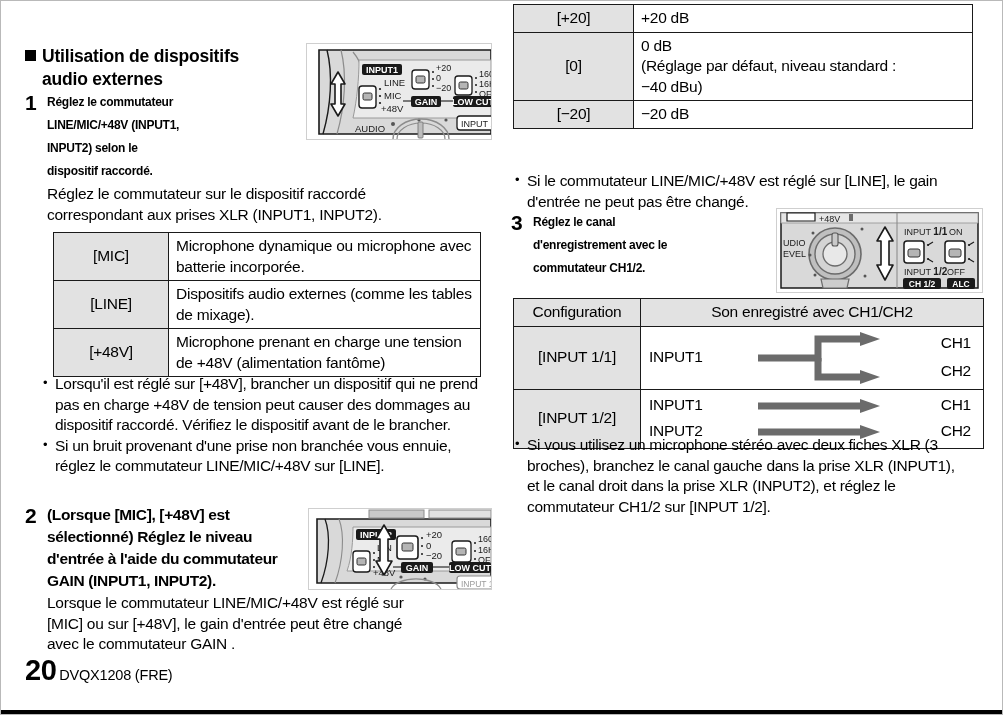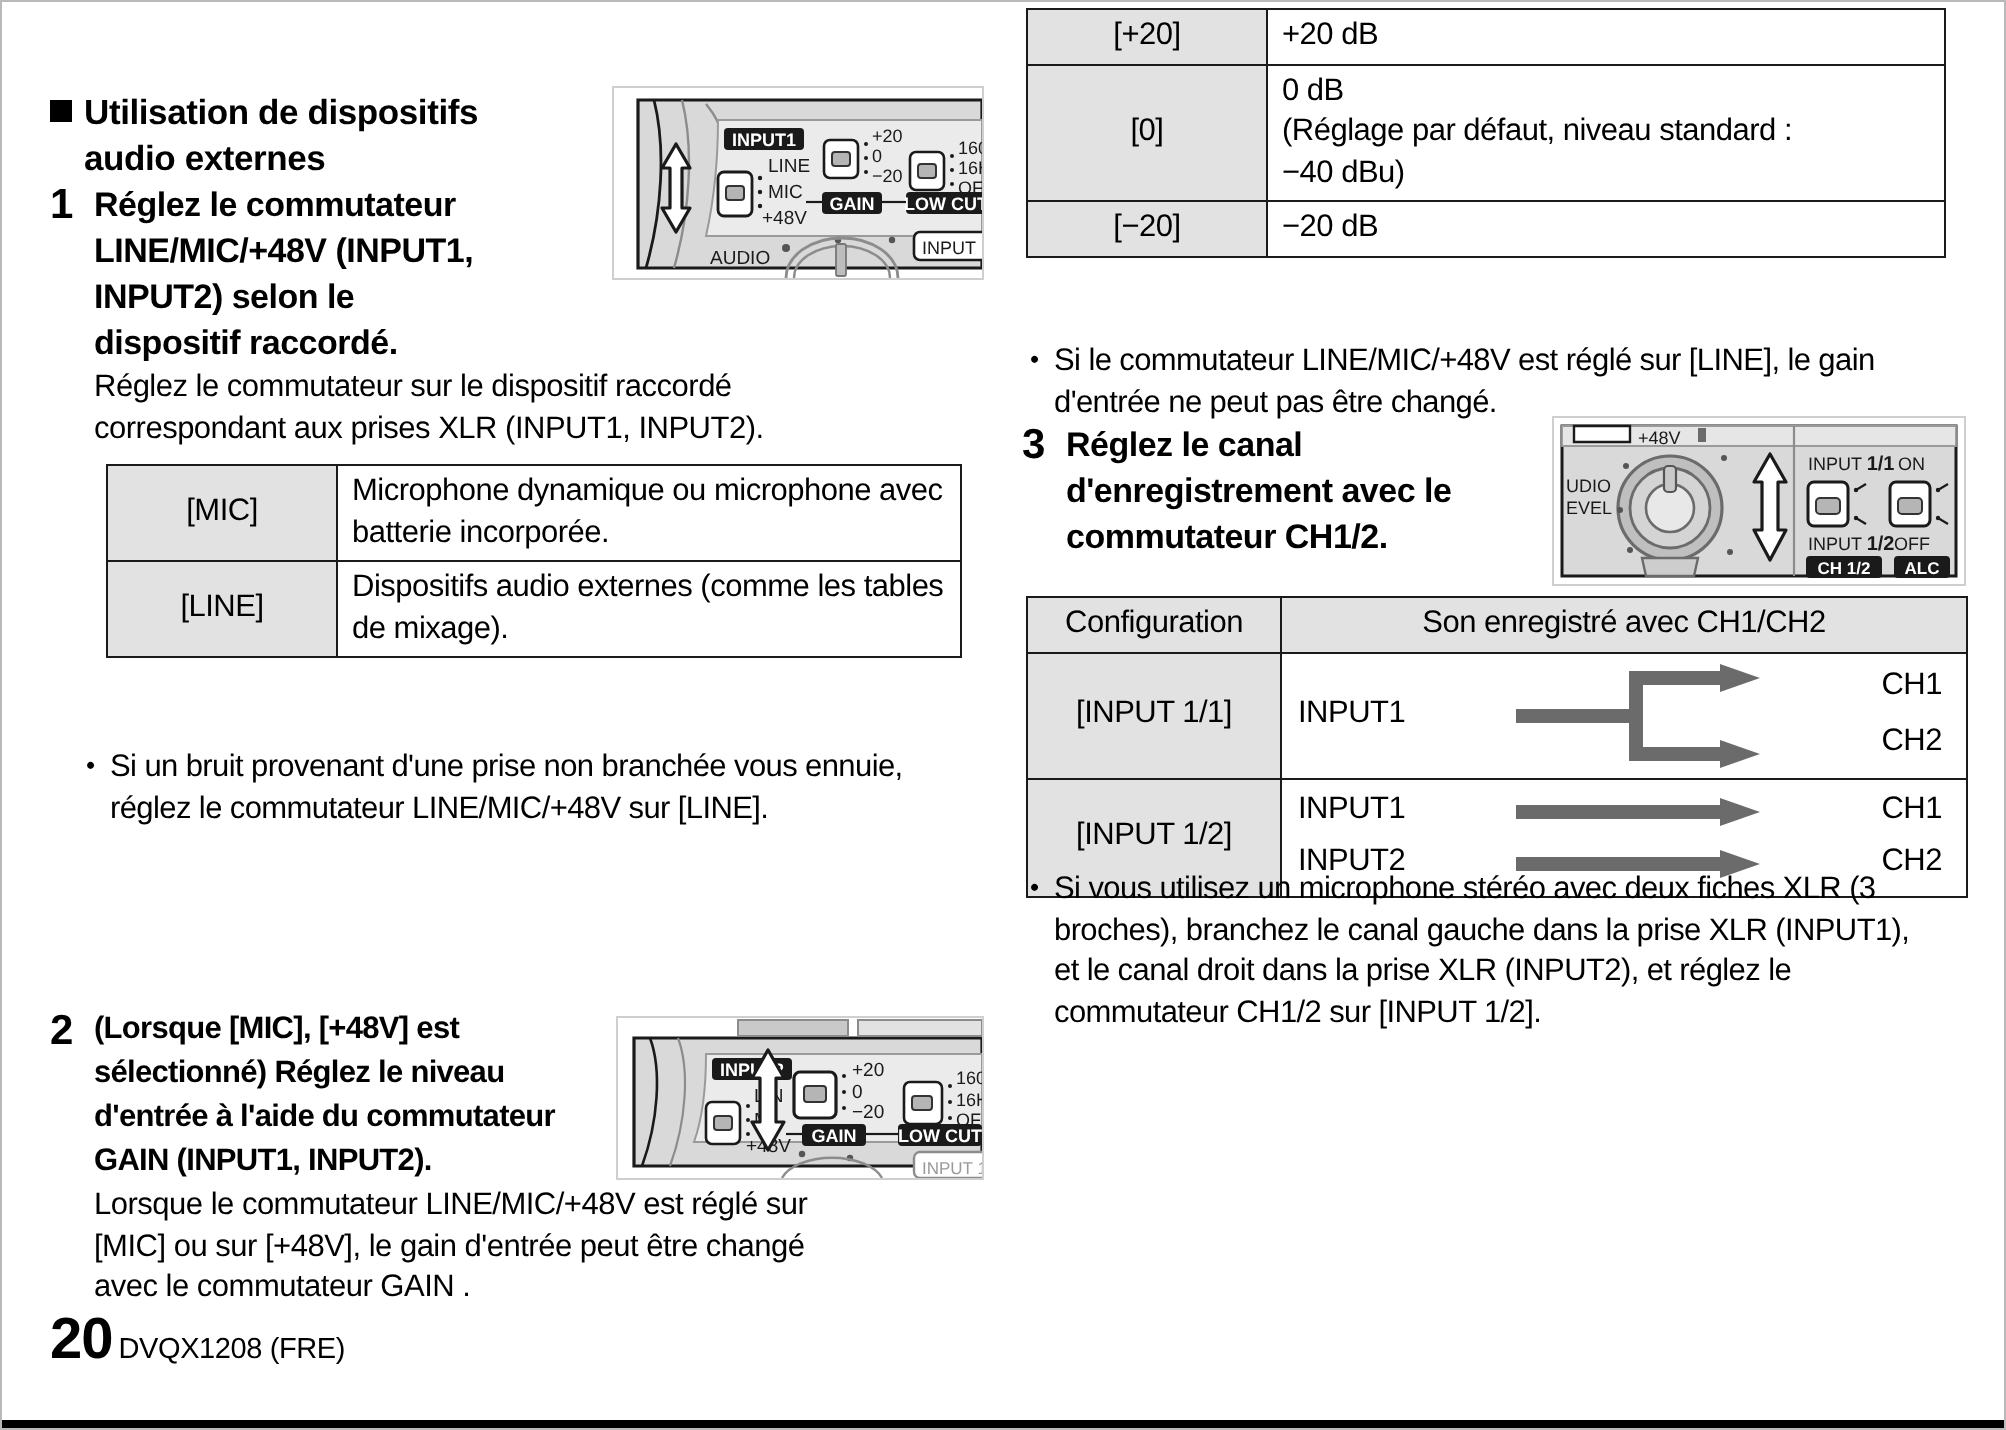--- a/index.html
+++ b/index.html
@@ -51,21 +51,21 @@
   }
   .step-num {
     font-weight: bold;
     font-size: 21px;
     line-height: 23px;
     width: 22px;
     flex: none;
   }
   .step-body {
     font-weight: bold;
-    font-size: 17px;
+    font-size: 12px;
     line-height: 23px;
     letter-spacing: -0.25px;
   }
   .step-body.small {
     font-size: 15.5px;
     line-height: 22px;
     letter-spacing: -0.35px;
   }
   .para {
     position: absolute;
@@ -273,24 +273,29 @@
     <table class="doc" id="input-table">
       <tbody>
         <tr>
           <td class="key">[MIC]</td>
           <td class="val">Microphone dynamique ou microphone avec batterie incorporée.</td>
         </tr>
         <tr>
           <td class="key">[LINE]</td>
           <td class="val">Dispositifs audio externes (comme les tables de mixage).</td>
         </tr>
+        <tr>
+          <td class="key">[+48V]</td>
+          <td class="val">Microphone prenant en charge une tension de +48V (alimentation fantôme)</td>
+        </tr>
       </tbody>
     </table>
 
     <div class="bullets" style="left:40px; top:373px; width:450px;">
+      <div class="bullet">Lorsqu'il est réglé sur [+48V], brancher un dispositif qui ne prend pas en charge +48V de tension peut causer des dommages au dispositif raccordé. Vérifiez le dispositif avant de le brancher.</div>
       <div class="bullet">Si un bruit provenant d'une prise non branchée vous ennuie, réglez le commutateur LINE/MIC/+48V sur [LINE].</div>
     </div>
 
     <div class="step" style="left:24px; top:503px; width:285px;">
       <div class="step-num">2</div>
       <div class="step-body small">
         <span>(Lorsque [MIC], [+48V] est</span><br>
         <span>sélectionné) Réglez le niveau</span><br>
         <span>d'entrée à l'aide du commutateur</span><br>
         <span>GAIN (INPUT1, INPUT2).</span>

